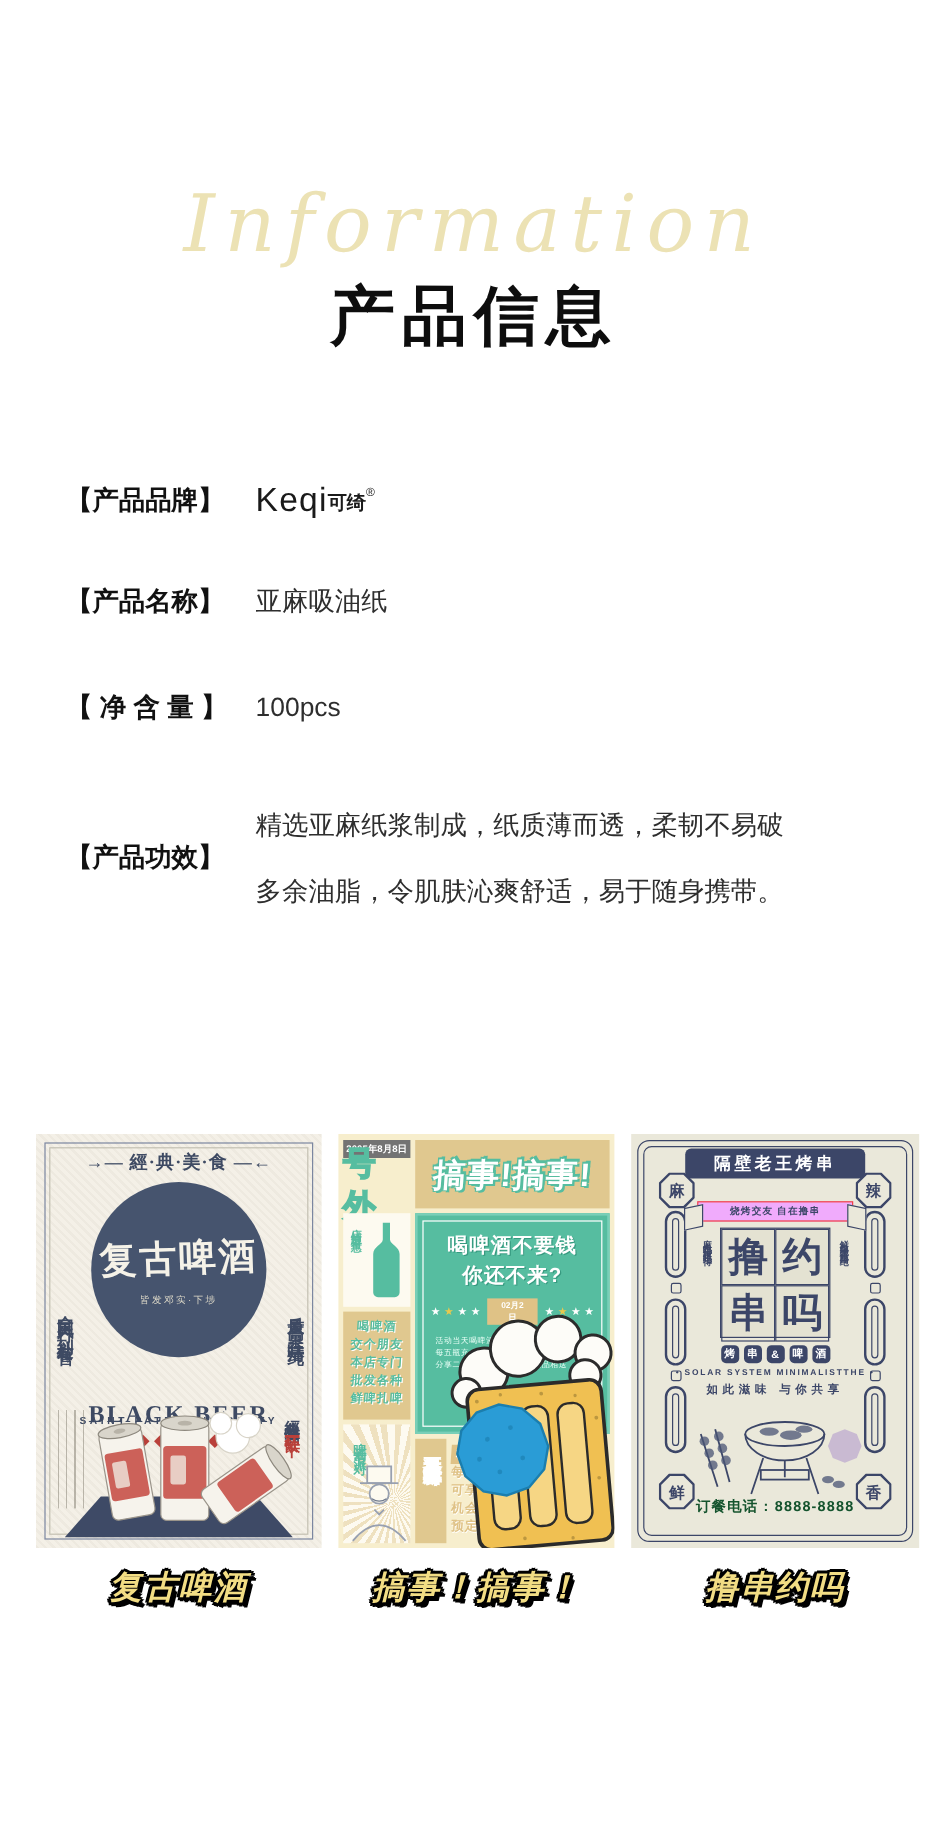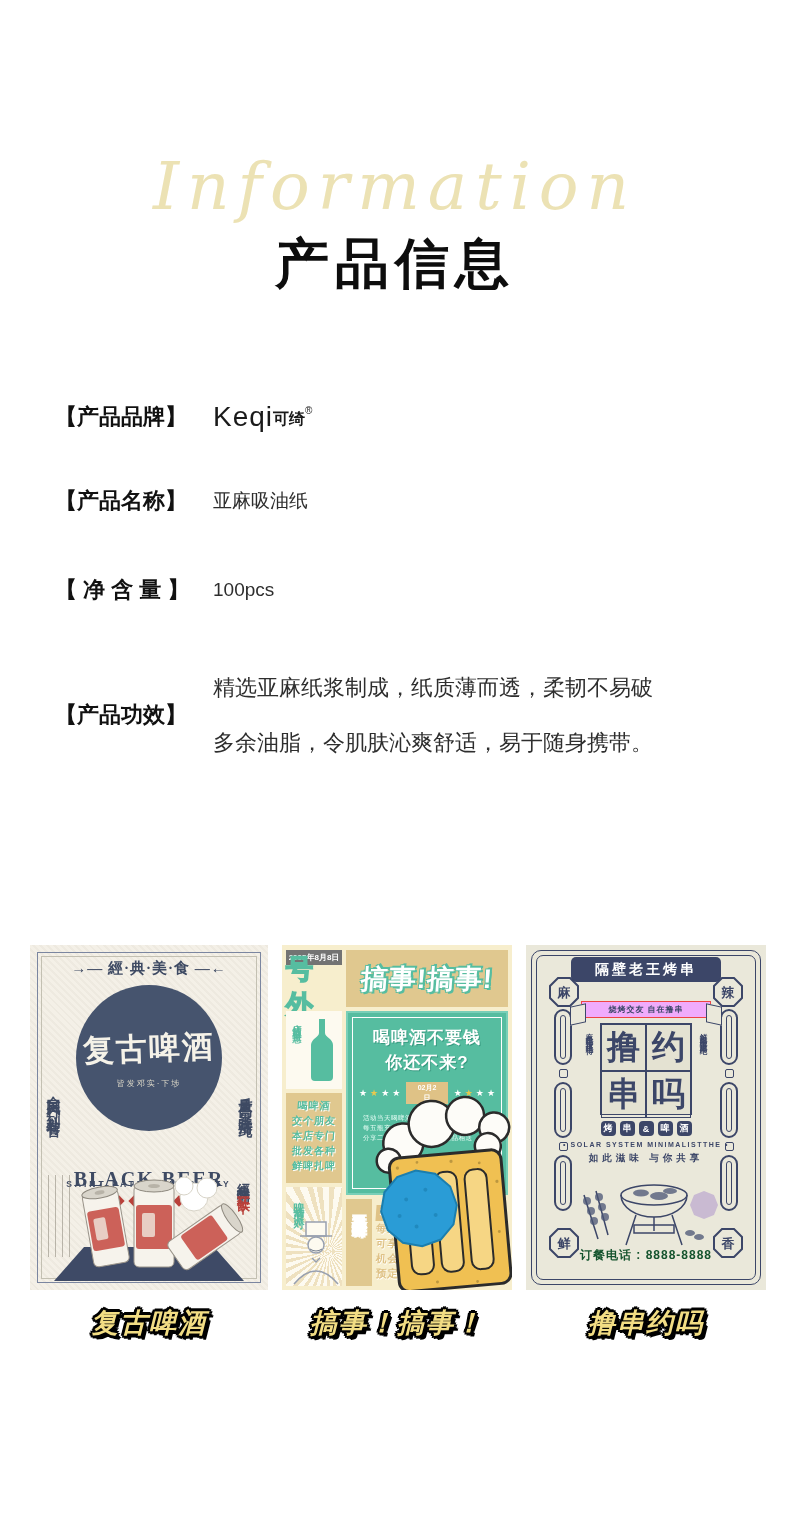--- a/index.html
+++ b/index.html
@@ -10,21 +10,21 @@
   
   .watermark { position:absolute; top:148px; left:0; width:100%; text-align:center;
     font-family:"DejaVu Serif",serif; font-style:italic; font-size:66px; letter-spacing:8px;
     color:#ece2b4; font-weight:400; }
   .page-title { position:absolute; top:228px; left:0; width:100%; text-align:center;
     font-size:54px; font-weight:700; color:#0d0d0d; letter-spacing:6px; }
 
   
   .spec-row { position:absolute; left:55px; display:flex; align-items:center; }
   .spec-label { font-size:22px; font-weight:700; color:#111; width:150px; flex:0 0 150px; }
-  .spec-value { font-size:19px; color:#2e2e2e; margin-left:8px; }
+  .spec-value { font-size:22px; color:#2e2e2e; margin-left:8px; }
   .row-brand { top:402px; } .row-name { top:486px; } .row-net { top:575px; } .row-effect { top:660px; }
   .brand-logo { display:flex; align-items:flex-start; margin-left:8px; }
   .brand-en { font-size:28px; color:#1a1a1a; letter-spacing:1px; font-weight:500;
     font-family:"Liberation Sans",sans-serif; line-height:26px; }
   .brand-cn { font-size:16px; font-weight:700; color:#1a1a1a; margin-top:5px; }
   .brand-reg { font-size:10px; color:#1a1a1a; margin-top:1px; }
   .effect-lines { margin-left:8px; }
   .effect-lines .line { display:block; font-size:22px; color:#2e2e2e; line-height:55px; white-space:nowrap; }
 
   

